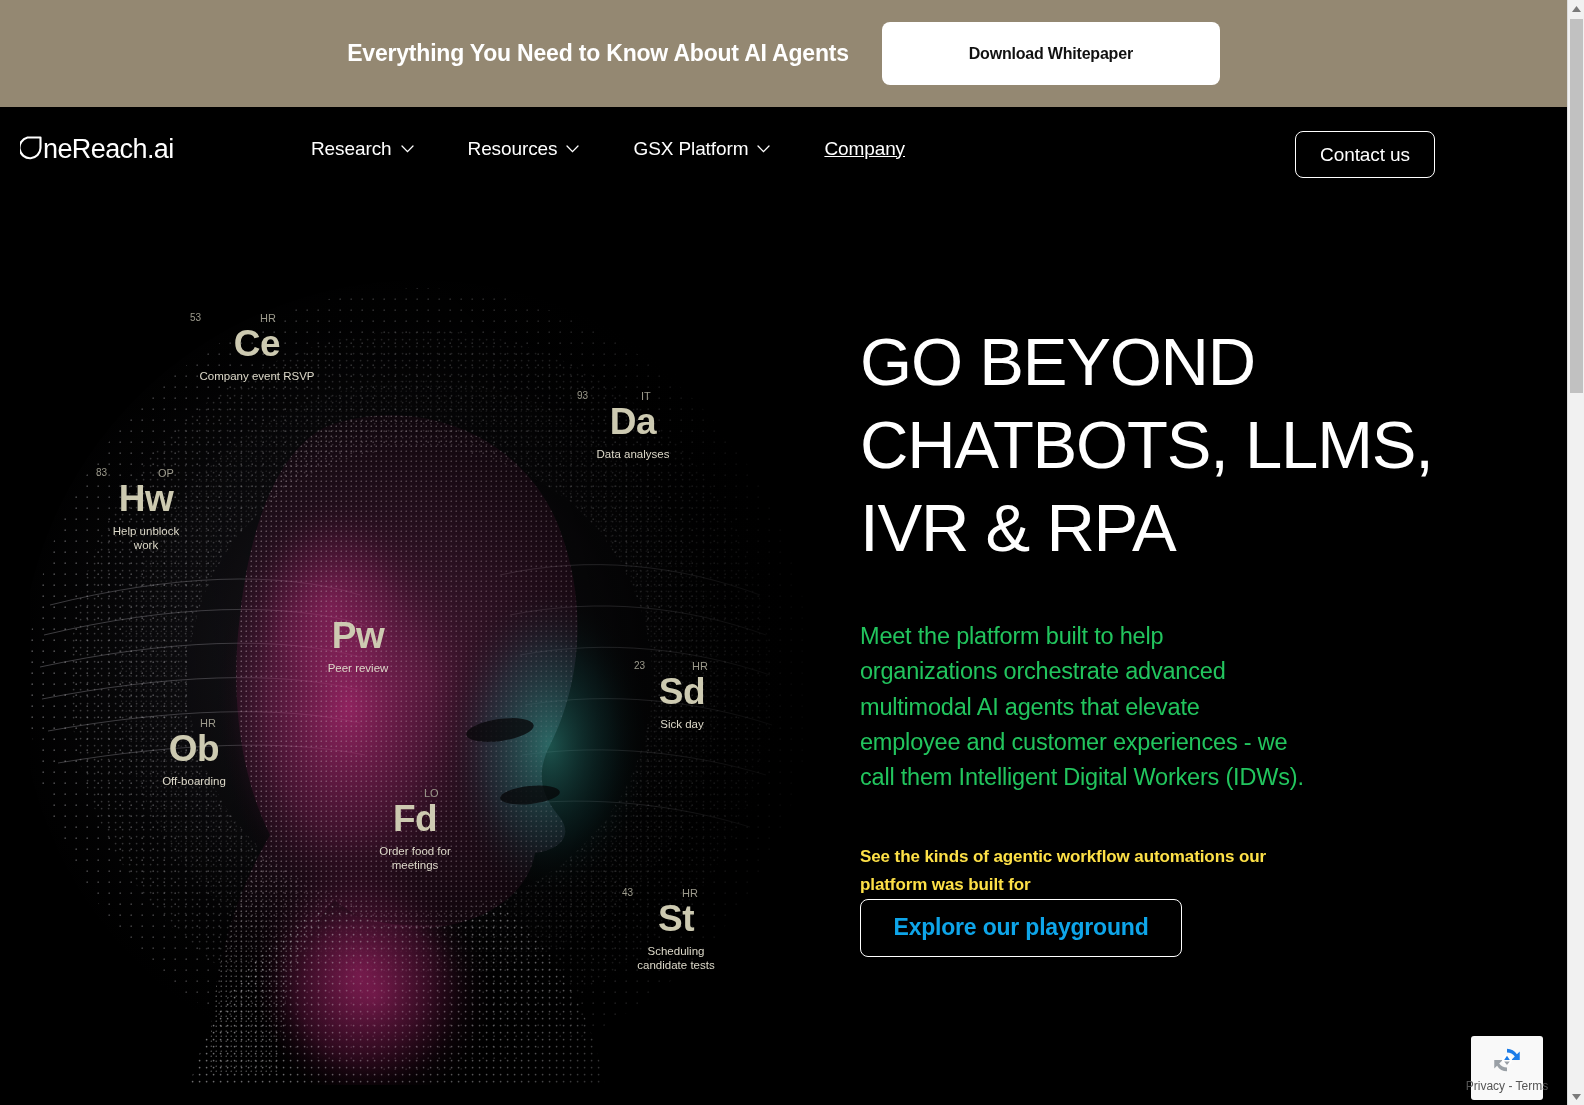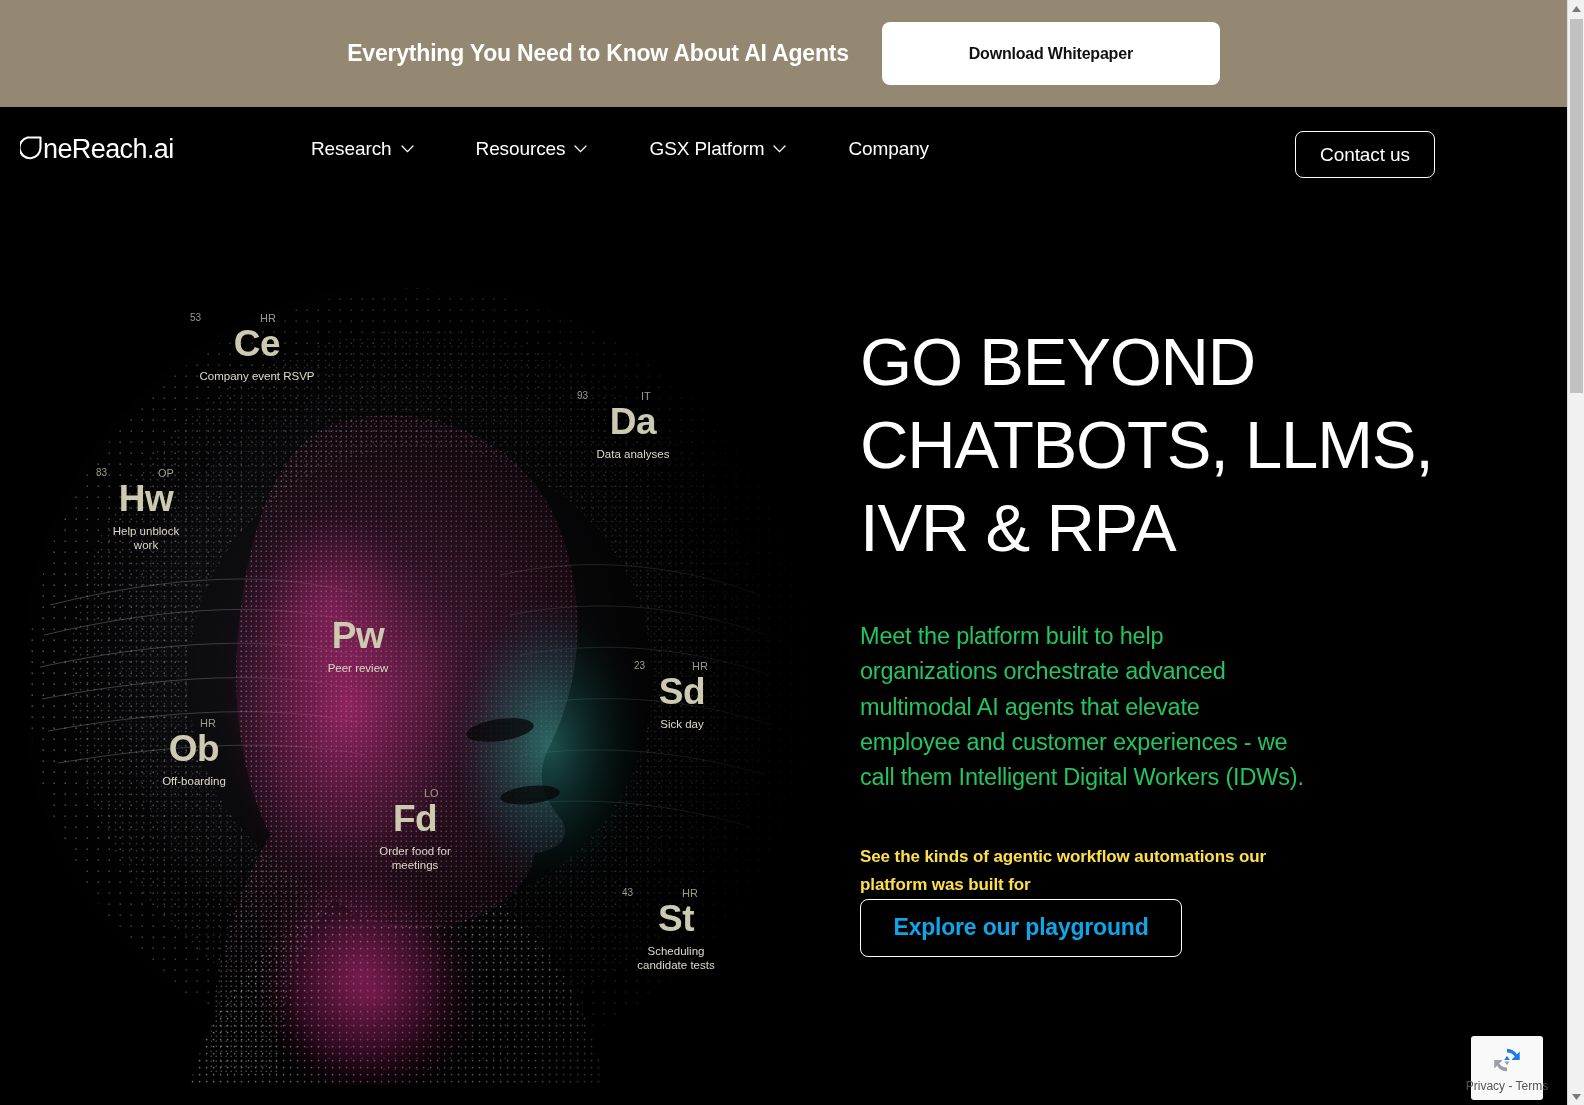--- a/index.html
+++ b/index.html
@@ -48,28 +48,28 @@
   }
   #logo {
     position:absolute; left:20px; top:24px;
     display:flex; align-items:center; height:34px;
     cursor:pointer;
   }
   #logo svg { display:block; }
 
   #nav-links {
     position:absolute; left:311px; top:0; height:83px;
-    display:flex; align-items:center; gap:12px;
+    display:flex; align-items:center; gap:4px;
   }
   .nav-item {
     display:flex; align-items:center; gap:9px;
     color:#ffffff; font-size:19px; letter-spacing:-0.1px;
     cursor:pointer; margin-right:50px; white-space:nowrap;
   }
-  .nav-item:last-child { margin-right:0; }
+  .nav-item:last-child { margin-right:0;text-decoration:underline; }
   .chev { display:block; }
 
   #contact-btn {
     position:absolute; right:132px; top:24px;
     width:140px; height:47px;
     background:transparent; color:#ffffff;
     border:1px solid #ffffff; border-radius:8px;
     font-family:"Liberation Sans", sans-serif;
     font-size:19px; letter-spacing:-0.1px; cursor:pointer;
     display:flex; align-items:center; justify-content:center;

